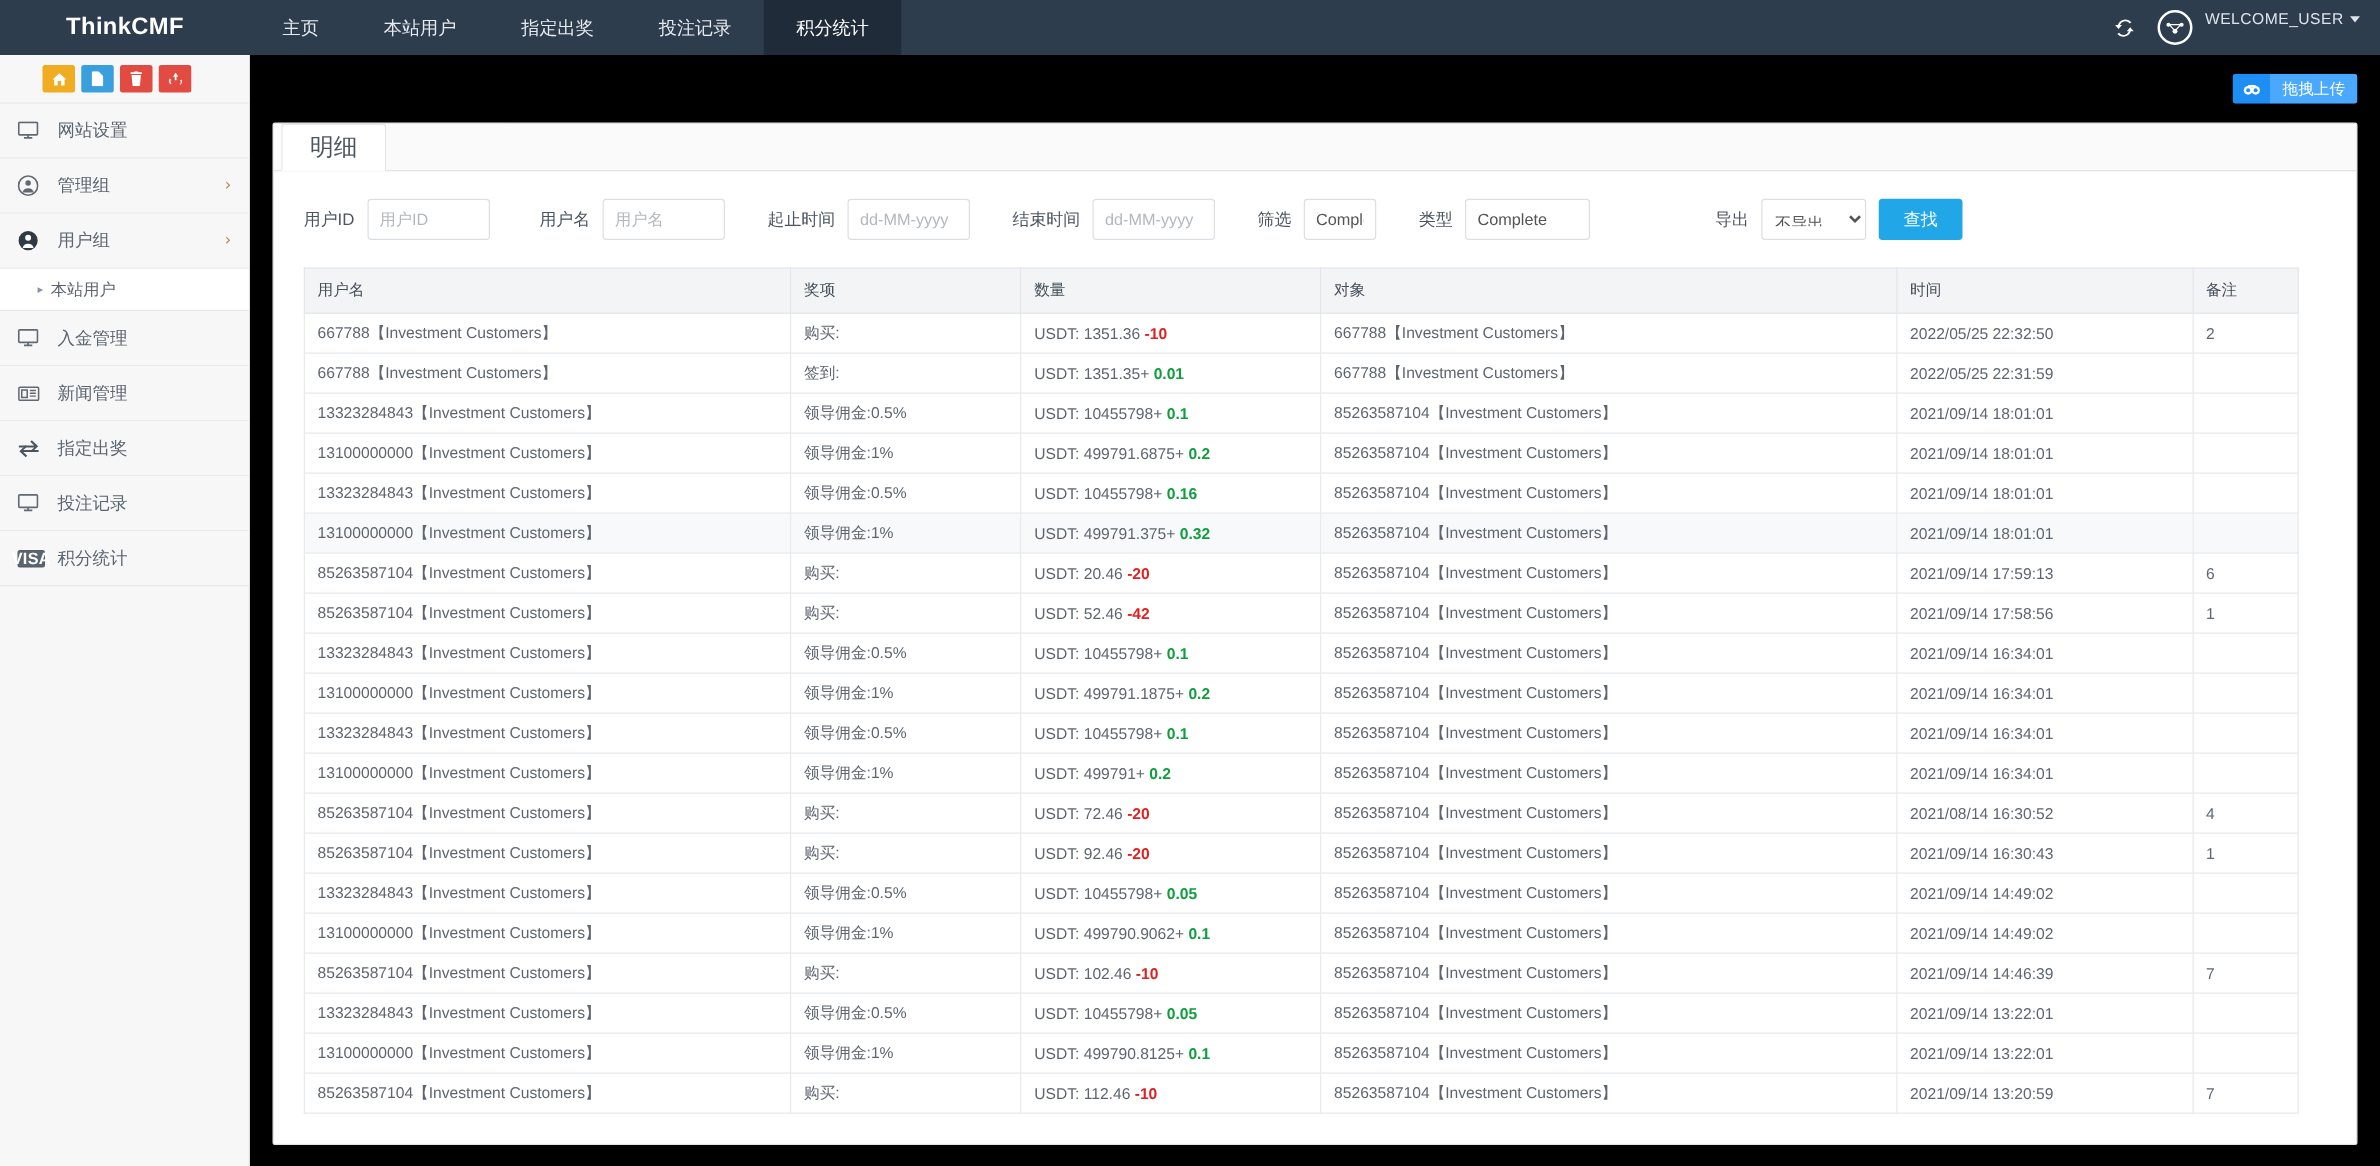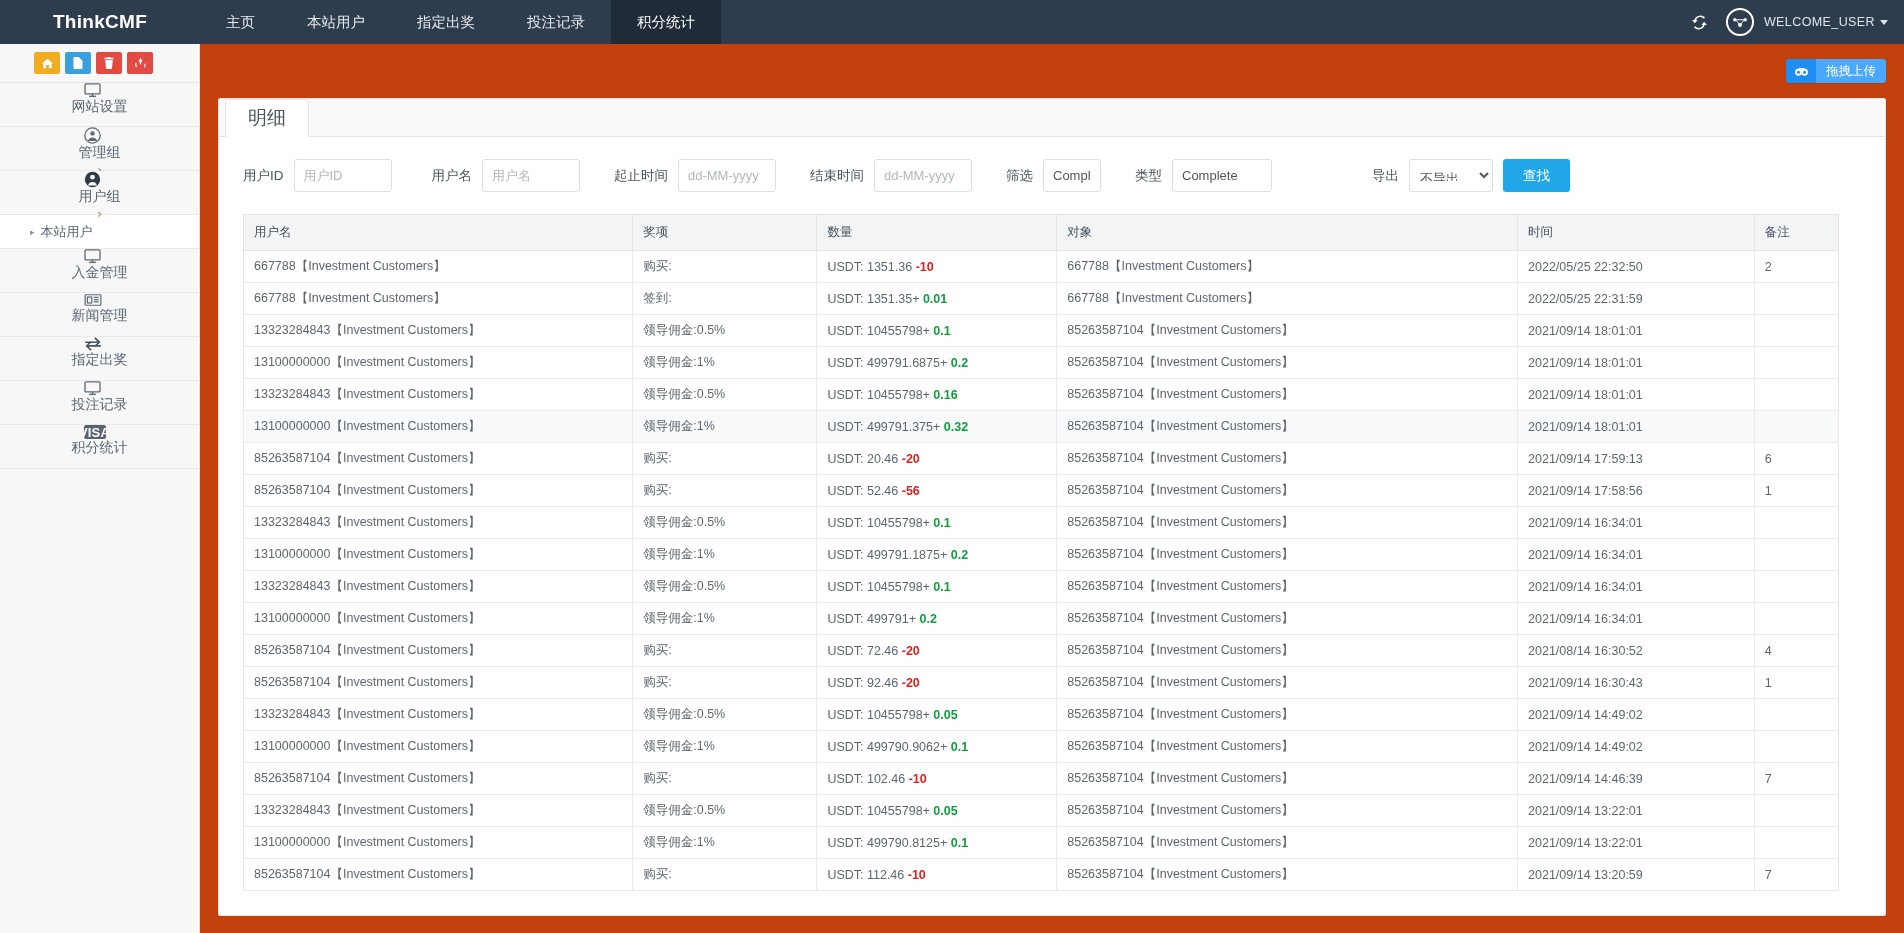--- a/index.html
+++ b/index.html
@@ -33,21 +33,21 @@
   }
   .nav-item.active { background: #1f2b38; color: #ffffff; }
   .nav-right {
     margin-left: auto; display: flex; align-items: center;
     padding-right: 16px; gap: 18px; height: 44px;
   }
   .icon-refresh {
     color: #ffffff; font-size: 17px; cursor: pointer;
     display: flex; align-items: center;
   }
-  .user-box { display: flex; align-items: center; gap: 10px; cursor: pointer; }
+  .user-box { display: flex; align-items: flex-start; gap: 10px; cursor: pointer; }
   .avatar-circle {
     width: 28px; height: 28px; border-radius: 50%;
     border: 2px solid #ffffff; position: relative;
     display: flex; align-items: center; justify-content: center;
   }
   .avatar-circle svg { display: block; }
   .user-name {
     color: #dfe4ea; font-size: 12.5px; letter-spacing: .4px;
     display: flex; align-items: center; gap: 5px;
   }
@@ -80,21 +80,20 @@
   .qt-red    { background: #e14b41; }
   .qt-red2   { background: #e14b41; }
 
   .menu-item {
     height: 44px; display: flex; align-items: center;
     padding: 0 14px 0 14px;
     border-bottom: 1px solid #e9e9e9;
     color: #5a6672; font-size: 14px; cursor: pointer;
     background: #f7f7f7;
     position: relative;
-    flex-direction: column;
   }
   .menu-item .mi-icon {
     width: 24px; margin-right: 8px;
     display: flex; align-items: center; justify-content: flex-start;
     color: #606a74;
   }
   .menu-item .mi-label { flex: 1; }
   .menu-item .mi-arrow {
     font-size: 13px; color: #b08a4a;
     font-family: "DejaVu Sans", sans-serif;
@@ -113,21 +112,21 @@
     border-radius: 2px; background: #5b6570;
     color: #ffffff; font-size: 13px; font-weight: bold;
     display: flex; align-items: center; justify-content: center;
     letter-spacing: .2px; font-family: "Liberation Sans", sans-serif;
   }
 
   
   .content {
     position: absolute; top: 44px; left: 200px;
     width: 1704px; height: 889px;
-    background: #c2410c;
+    background: #000000;
     overflow: hidden;
   }
   .upload-bar {
     height: 54px; display: flex; align-items: center;
     justify-content: flex-end; padding-right: 18px;
   }
   .upload-btn {
     display: flex; align-items: stretch; height: 24px;
     border-radius: 3px; overflow: hidden; cursor: pointer;
     box-shadow: 0 1px 1px rgba(0,0,0,.08);
@@ -501,21 +500,21 @@
               <td class="col-user">85263587104【Investment Customers】</td>
               <td class="col-award">购买:</td>
               <td class="col-amount"><span>USDT: 20.46 </span><span class="neg">-20</span></td>
               <td class="col-object">85263587104【Investment Customers】</td>
               <td class="col-time">2021/09/14 17:59:13</td>
               <td class="col-remark">6</td>
             </tr>
             <tr class="">
               <td class="col-user">85263587104【Investment Customers】</td>
               <td class="col-award">购买:</td>
-              <td class="col-amount"><span>USDT: 52.46 </span><span class="neg">-56</span></td>
+              <td class="col-amount"><span>USDT: 52.46 </span><span class="neg">-42</span></td>
               <td class="col-object">85263587104【Investment Customers】</td>
               <td class="col-time">2021/09/14 17:58:56</td>
               <td class="col-remark">1</td>
             </tr>
             <tr class="">
               <td class="col-user">13323284843【Investment Customers】</td>
               <td class="col-award">领导佣金:0.5%</td>
               <td class="col-amount"><span>USDT: 10455798+ </span><span class="pos">0.1</span></td>
               <td class="col-object">85263587104【Investment Customers】</td>
               <td class="col-time">2021/09/14 16:34:01</td>

